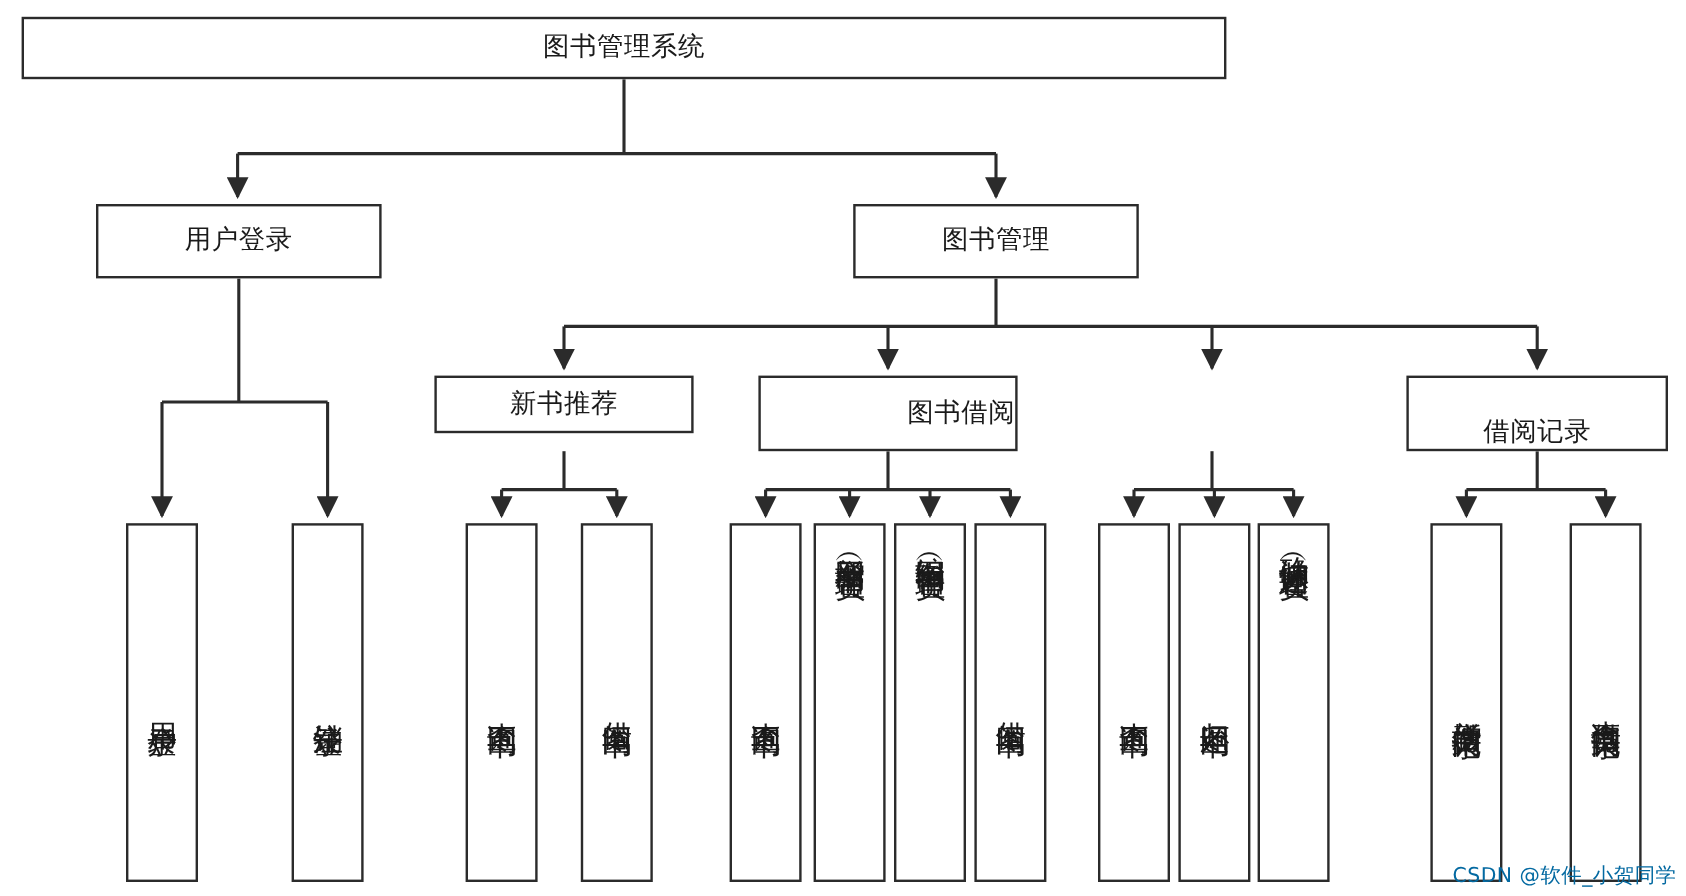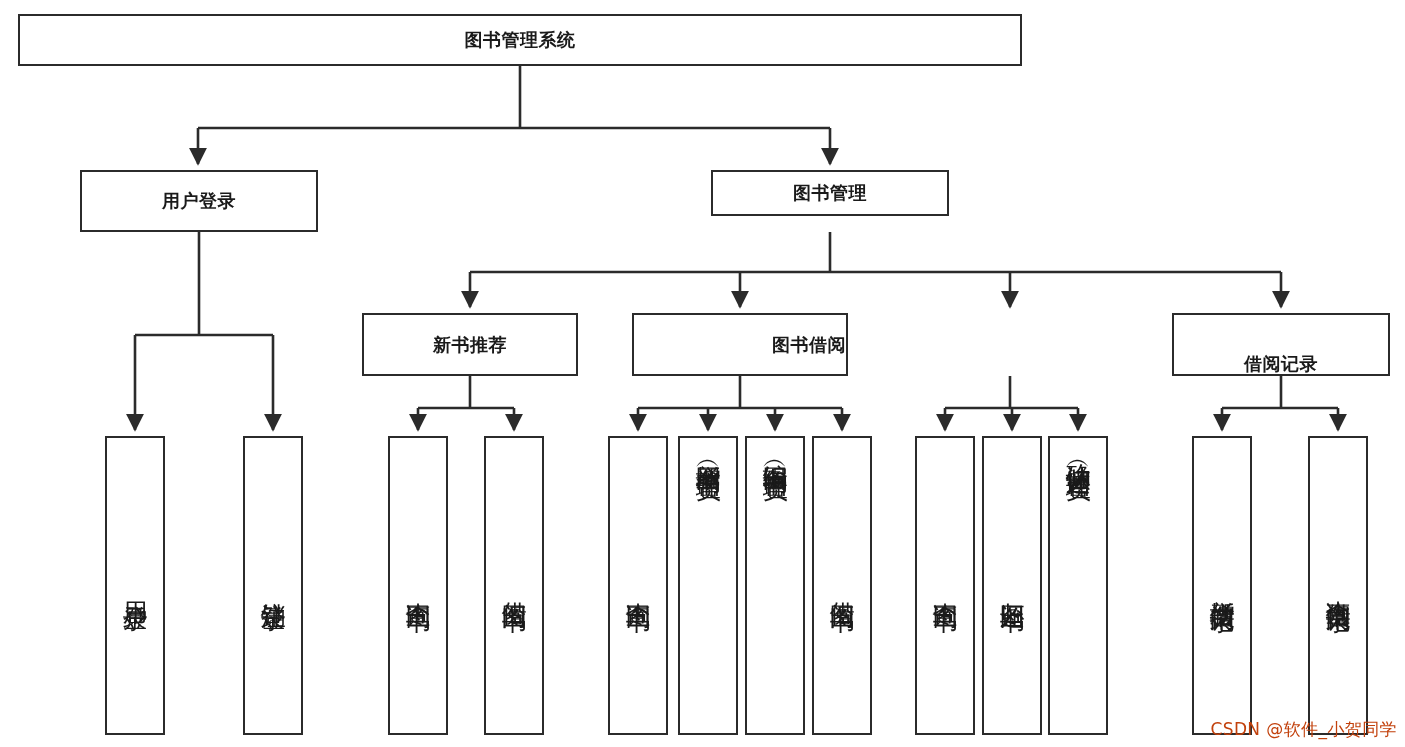--- a/index.html
+++ b/index.html
@@ -34,23 +34,22 @@
     justify-content: center;
     z-index: 2;
   }
   .node .label {
     color: #1a1a1a;
     line-height: 1.18;
     text-align: center;
     letter-spacing: 0.5px;
   }
   .node.horiz .label {
-    font-size: 18px;
+    font-size: 22px;
     white-space: nowrap;
-    font-weight: bold;
   }
   .node.vert {
     align-items: flex-start;
     padding-top: 6px;
   }
   .node.vert .label {
     writing-mode: vertical-rl;
     text-orientation: upright;
     font-size: 25px;
     letter-spacing: 2px;
@@ -58,21 +57,21 @@
   }
   .node.vert.centered {
     align-items: center;
     padding-top: 0;
   }
   .watermark {
     position: absolute;
     right: 8px;
     bottom: 6px;
     font-size: 17px;
-    color: #c2410c;
+    color: #0369a1;
     z-index: 5;
     white-space: nowrap;
     letter-spacing: 0.4px;
   }
 </style>
 </head>
 <body>
 
 <div id="canvas">
 
@@ -126,25 +125,25 @@
     </g>
   </svg>
 
   <div class="node horiz" style="left:18px; top:14px; width:1004px; height:52px;">
     <span class="label">图书管理系统</span>
   </div>
 
   <div class="node horiz" style="left:80px; top:170px; width:238px; height:62px;">
     <span class="label">用户登录</span>
   </div>
-  <div class="node horiz" style="left:711px; top:170px; width:238px; height:46px;">
+  <div class="node horiz" style="left:711px; top:170px; width:238px; height:62px;">
     <span class="label">图书管理</span>
   </div>
 
-  <div class="node horiz" style="left:362px; top:313px; width:216px; height:63px;">
+  <div class="node horiz" style="left:362px; top:313px; width:216px; height:48px;">
     <span class="label">新书推荐</span>
   </div>
   <div class="node horiz" style="left:632px; top:313px; width:216px; height:63px;justify-content:flex-end;">
     <span class="label">图书借阅</span>
   </div>
   <div class="node horiz" style="left:1172px; top:313px; width:218px; height:63px;align-items:flex-end;">
     <span class="label">借阅记录</span>
   </div>
 
   <div class="node vert centered" style="left:105px; top:436px; width:60px; height:299px;">

